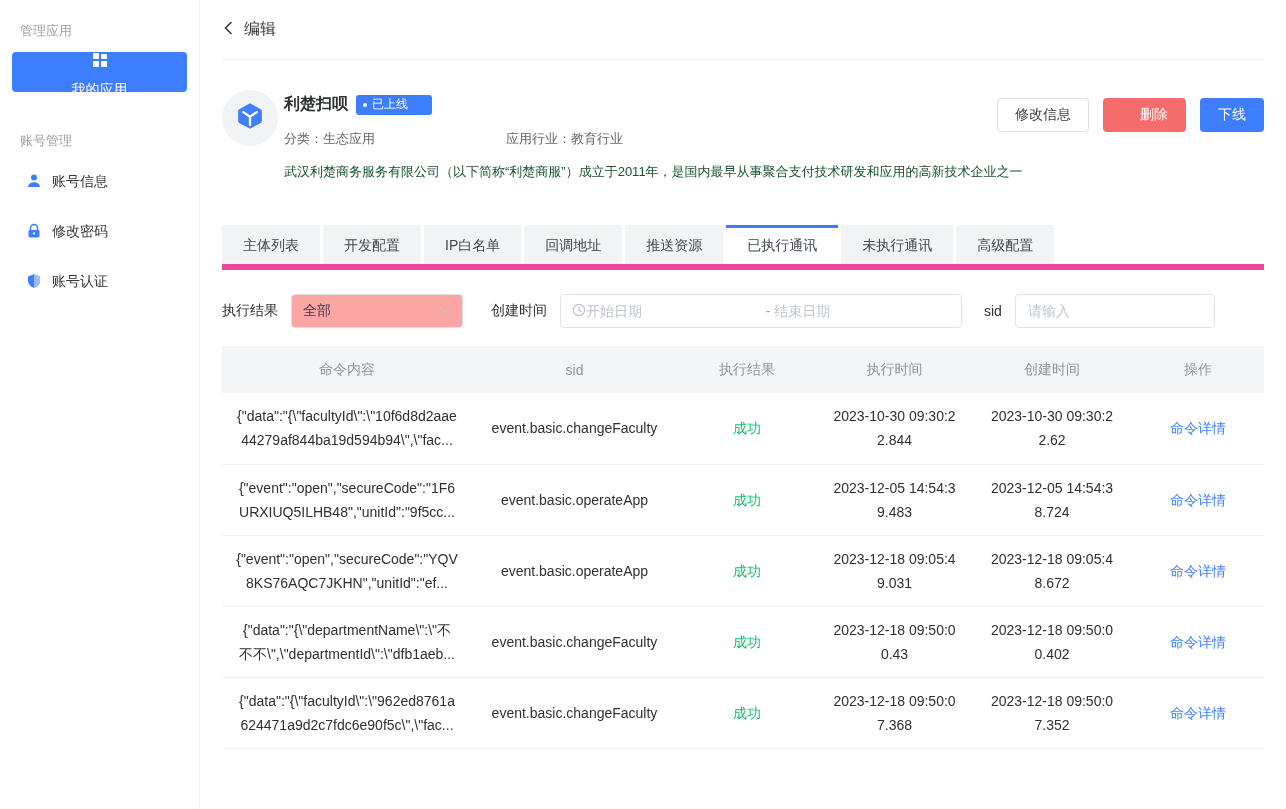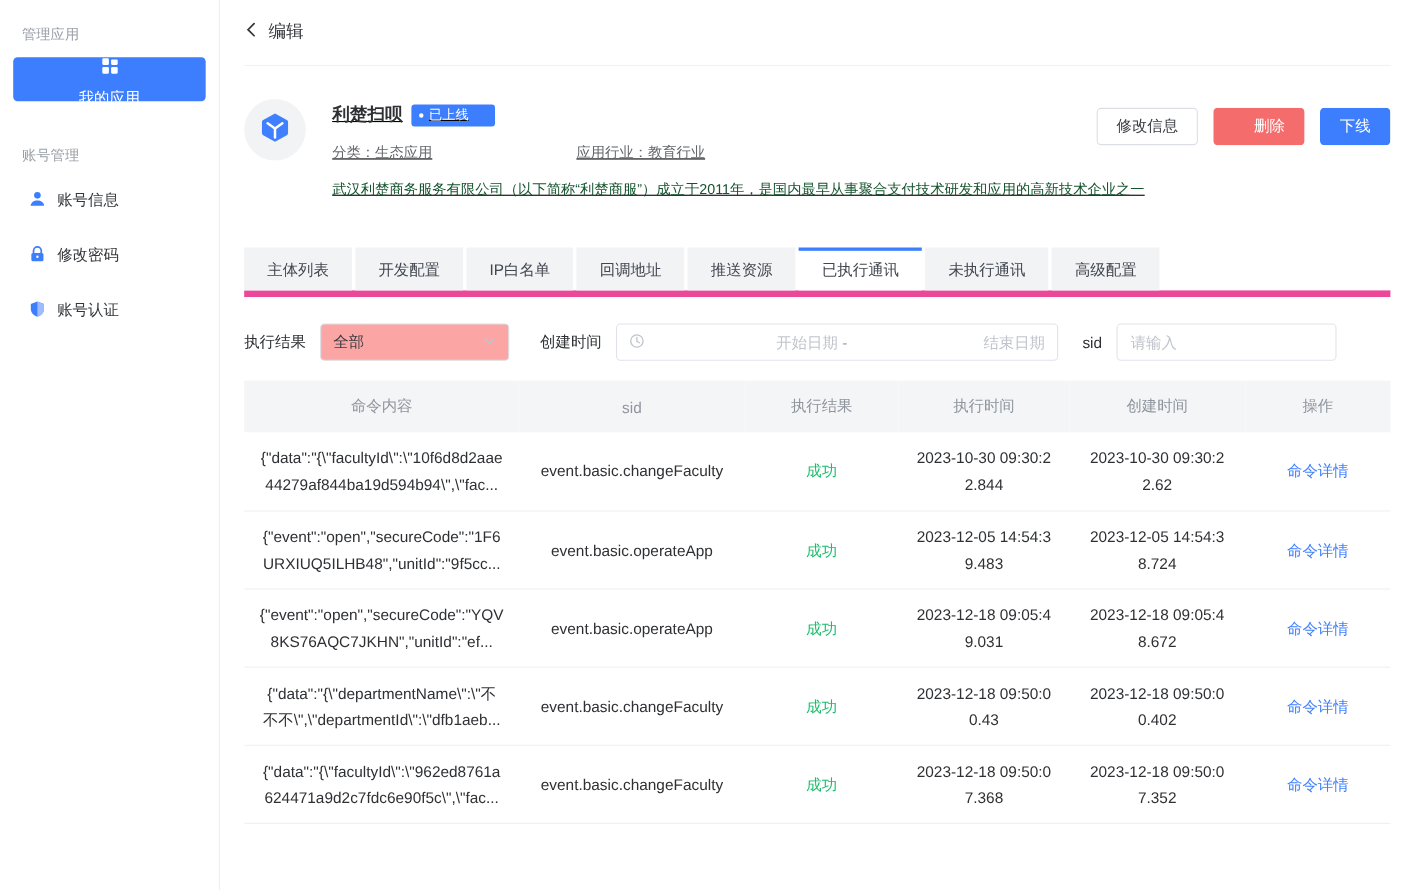--- a/index.html
+++ b/index.html
@@ -17,21 +17,21 @@
   .side-gap { height:26px; }
 
   
   .main { flex:1; padding:0 24px 0 22px; position:relative; }
   .back-row { height:60px; display:flex; align-items:center; gap:9px; font-size:16px;
     color:#33363a; border-bottom:1px solid #f0f1f3; cursor:pointer; }
 
   .app-section { display:flex; margin-top:30px; position:relative; min-height:90px; }
   .avatar { width:56px; height:56px; border-radius:50%; background:#f2f3f5;
     display:flex; align-items:center; justify-content:center; flex-shrink:0; }
-  .app-info { margin-left:24px; padding-top:4px;text-decoration:underline; }
+  .app-info { margin-left:6px; padding-top:4px; }
   .app-name-row { display:flex; align-items:center; gap:8px; }
   .app-name { font-size:16px; font-weight:700; color:#2e3033; }
   .badge { background:#3d7eff; color:#fff; font-size:12px; height:20px; padding:0 24px 0 7px;
     border-radius:3px; display:inline-flex; align-items:center; gap:5px; }
   .badge-dot { width:4px; height:4px; border-radius:50%; background:#fff; }
   .meta-row { display:flex; margin-top:15px; font-size:13px; color:#63666b; }
   .meta-item:first-child { width:222px; }
   .app-desc { margin-top:15px; font-size:13px; color:#14532d; }
   .app-actions { position:absolute; right:0; top:8px; display:flex; gap:14px; }
 
@@ -50,21 +50,21 @@
   
   .filter-row { display:flex; align-items:center; margin-top:24px; font-size:14px; color:#2e3033; }
   .filter-label { margin-right:13px; white-space:nowrap; }
   .select-box { width:172px; height:34px; border:1px solid #dcdfe6; border-radius:4px;
     display:flex; align-items:center; justify-content:space-between; padding:0 11px;
     color:#3a3d42; cursor:pointer; background:#fca5a5; }
   .ml28 { margin-left:28px; }
   .ml22 { margin-left:22px; }
   .date-box { width:402px; height:34px; border:1px solid #e0e3e9; border-radius:4px;
     display:flex; align-items:center; padding:0 11px; background:#fff; }
-  .date-box input { border:none; outline:none; flex:1; text-align:right; font-size:14px;
+  .date-box input { border:none; outline:none; flex:1; text-align:left; font-size:14px;
     font-family:inherit; color:#3a3d42; min-width:0; background:transparent; }
   .date-sep { color:#9aa0a8; padding:0 4px; }
   .text-input { width:200px; height:34px; border:1px solid #e0e3e9; border-radius:4px;
     padding:0 12px; font-size:14px; font-family:inherit; color:#3a3d42; outline:none; }
   input::placeholder { color:#c0c4cc; }
 
   .action-row { display:flex; gap:20px; margin-top:23px; }
   .action-row .btn { min-width:70px; }
 
   

